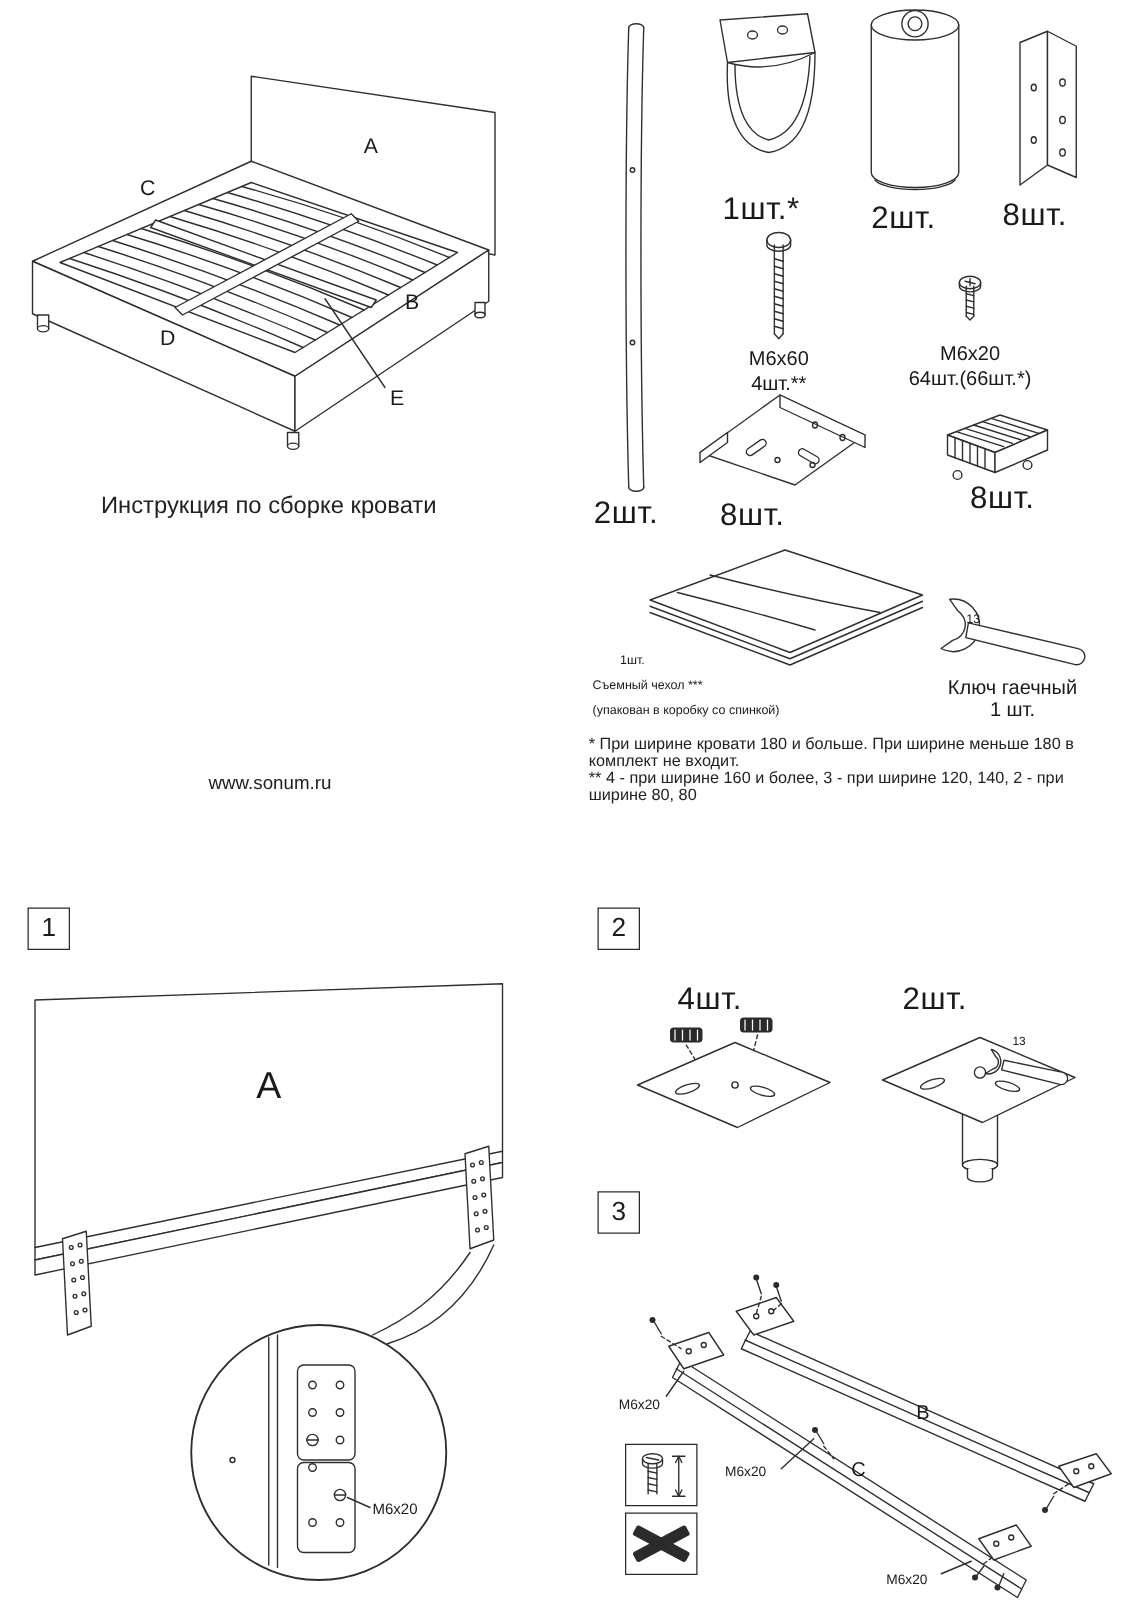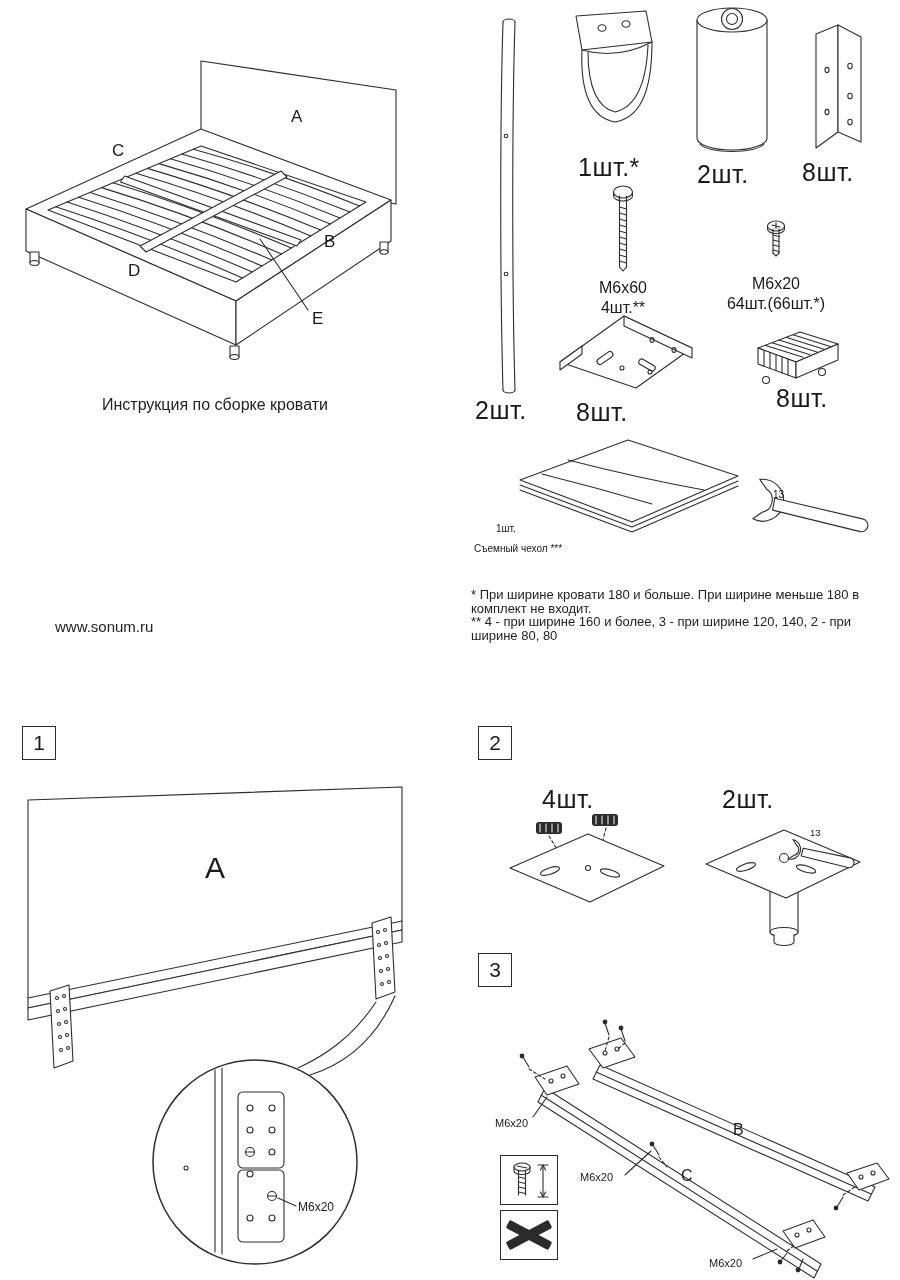--- a/index.html
+++ b/index.html
@@ -3,22 +3,22 @@
 <meta charset="utf-8">
 <style>
   * { margin:0; padding:0; box-sizing:border-box; }
   html,body { background:#ffffff; }
   .sheet { position:relative; width:900px; height:1280px; background:#fff; overflow:hidden;
            font-family:"Liberation Sans","DejaVu Sans",sans-serif; color:#1c1c1c; }
   .abs { position:absolute; }
   .qty { font-size:25px; text-align:left; color:#1a1a1a; letter-spacing:.5px; }
   .sm  { font-size:16px; text-align:center; color:#1a1a1a; }
   .sml { font-size:10px; text-align:left; line-height:20px; color:#1a1a1a; }
-  .title { font-size:16px; line-height:25px; text-align:center; color:#222; }
-  .site { font-size:15px; color:#222; }
+  .title { font-size:19px; line-height:25px; text-align:center; color:#222; }
+  .site { font-size:15px; text-align:center; color:#222; }
   .foot { font-size:13px; line-height:13.5px; color:#222; }
   .stepnum { position:absolute; width:34px; height:34px; border:1.7px solid #2b2b2b;
              display:flex; align-items:center; justify-content:center; font-size:21px; background:#fff; }
   .iconbox { position:absolute; width:58px; height:50px; border:1.7px solid #2b2b2b; background:#fff;
              display:flex; align-items:center; justify-content:center; }
   svg { overflow:visible; }
   .ln { fill:none; stroke:#2e2e2e; stroke-width:1.1; stroke-linejoin:round; stroke-linecap:round; }
   .f  { fill:#fff; }
   .dk { fill:#2b2b2b; stroke:none; }
   .dash { stroke-dasharray:3 2.5; }
@@ -183,29 +183,34 @@
     <g class="ln">
       <polygon class="f" points="12,50 120,10 230,46 124,92"></polygon>
       <path d="M12,55 L124,97 L230,51"></path>
       <path d="M12,60 L124,102 L230,56"></path>
       <path d="M34,44 Q90,58 144,74 M60,30 Q130,48 196,60"></path>
     </g>
   </svg>
   <div class="abs sml" style="left:474px;top:519px;width:240px">
     <div style="padding-left:22px">1шт.</div>
     <div>Съемный чехол ***</div>
+    <div>(упакован в коробку со спинкой)</div>
   </div>
 
   <svg class="abs" style="left:735px;top:482px" width="145" height="62" viewBox="0 0 145 62">
     <g class="ln" transform="rotate(10 60 28)">
       <path class="f" d="M20,4 A21,21 0 1 1 20,44 L28,36 A13,13 0 0 0 28,12 Z"></path>
       <path class="f" d="M38,20 L128,25 A6.5,6.5 0 0 1 128,38 L38,32 Z"></path>
     </g>
     <text x="38" y="16" font-size="10">13</text>
   </svg>
+  <div class="abs sm" style="left:742px;top:542px;width:136px">
+    <div>Ключ гаечный</div>
+    <div>1 шт.</div>
+  </div>
 
   <div class="abs foot" style="left:471px;top:588px;width:420px">
     <div>*  При ширине кровати 180 и больше. При ширине меньше  180 в комплект не входит.</div>
     <div>**  4 - при ширине 160 и более, 3 - при ширине 120, 140, 2 - при ширине 80, 80</div>
   </div>
 
   <div class="stepnum" style="left:22px;top:726px">1</div>
 
   <svg class="abs" style="left:10px;top:770px" width="440" height="508" viewBox="0 0 440 508">
     <g class="ln">

